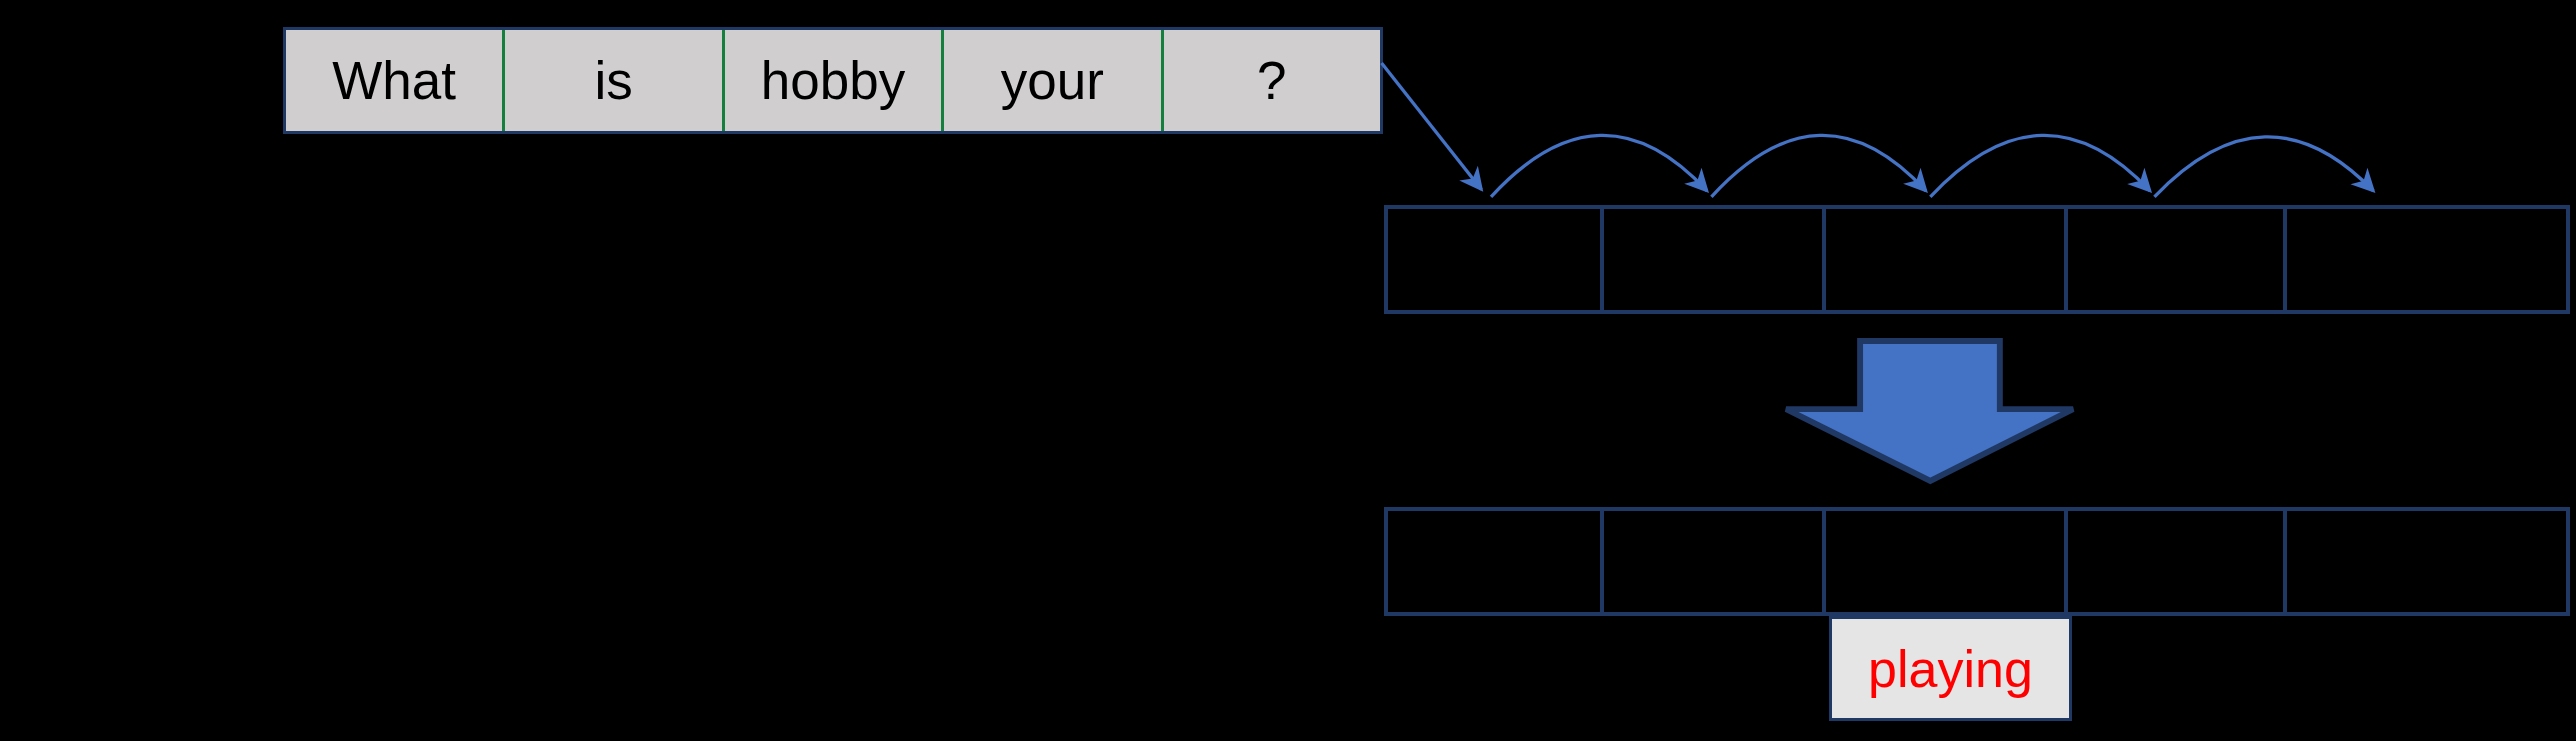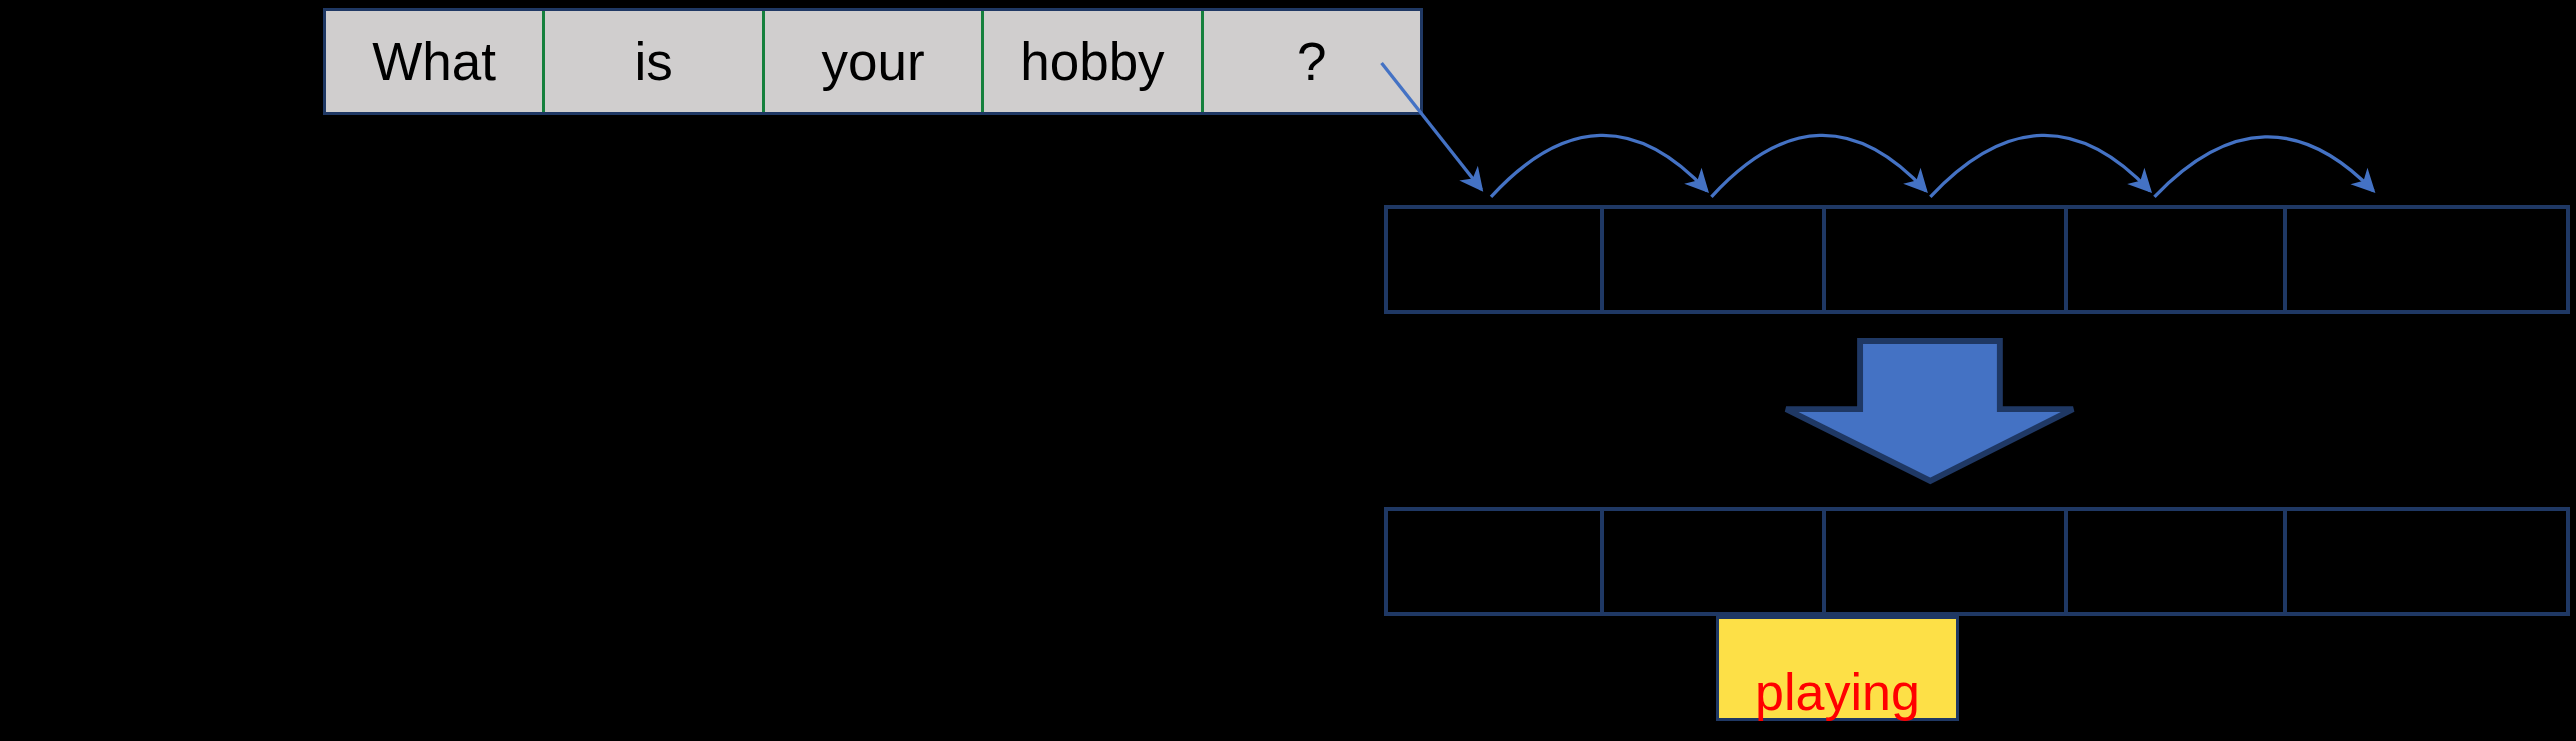--- a/index.html
+++ b/index.html
@@ -8,27 +8,26 @@
     width: 2576px;
     height: 742px;
     background: #000000;
     overflow: hidden;
     font-family: "Liberation Sans", sans-serif;
   }
 
   
   .word-row {
     position: absolute;
-    left: 283px; top: 8px;
+    left: 283px; top: 27px;
     width: 1100px; height: 107px;
     border: 3.7px solid #1f3864;
     box-sizing: border-box;
     display: flex;
     background: #be185d;
-    margin-left: 40px;
   }
   .word-cell {
     flex: 1 1 0;
     display: flex;
     align-items: center;
     justify-content: center;
     background: #d0cece;
   }
   .word-cell + .word-cell { border-left: 3px solid #15803d; }
   .word-cell span {
@@ -53,28 +52,28 @@
   .slot-cell + .slot-cell { border-left: 4.4px solid #1f3864; }
   .slot-cell.c0 { flex-grow: 293; }
   .slot-cell.c1 { flex-grow: 301; }
   .slot-cell.c2 { flex-grow: 328; }
   .slot-cell.c3 { flex-grow: 297; }
   .slot-cell.c4 { flex-grow: 385; }
 
   
   .pred-box {
     position: absolute;
-    left: 1716px; top: 616px;
+    left: 1829px; top: 616px;
     width: 243px; height: 105px;
     border: 3.7px solid #1f3864;
     box-sizing: border-box;
     display: flex;
-    align-items: flex-end;
+    align-items: center;
     justify-content: center;
-    background: #fde047;
+    background: #e5e5e5;
   }
   .pred-box span {
     font-size: 52px;
     color: #ff0000;
     line-height: 1;
   }
 
   
   svg.arrows {
     position: absolute;
@@ -89,24 +88,24 @@
 <div class="canvas">
 
   <div class="word-row">
     <div class="word-cell">
       <span>What</span>
     </div>
     <div class="word-cell">
       <span>is</span>
     </div>
     <div class="word-cell">
-      <span>your</span>
+      <span>hobby</span>
     </div>
     <div class="word-cell">
-      <span>hobby</span>
+      <span>your</span>
     </div>
     <div class="word-cell">
       <span>?</span>
     </div>
   </div>
 
   <div class="slot-row mid">
     <div class="slot-cell c0"></div>
     <div class="slot-cell c1"></div>
     <div class="slot-cell c2"></div>

